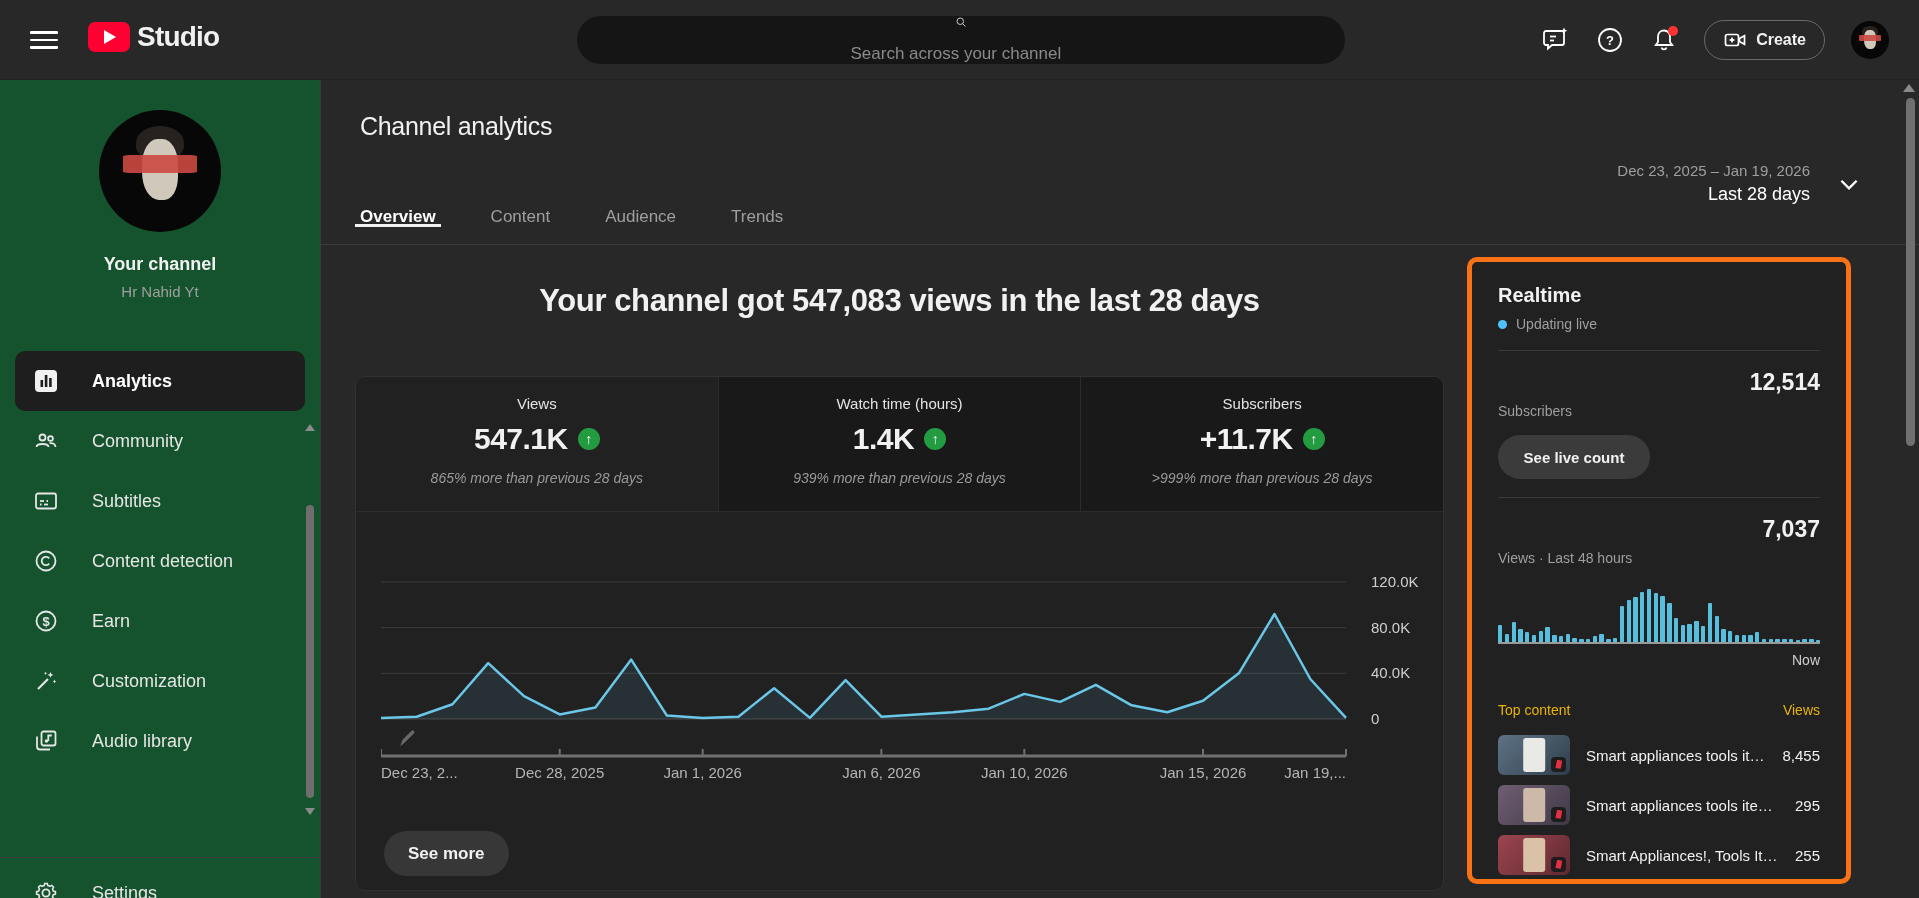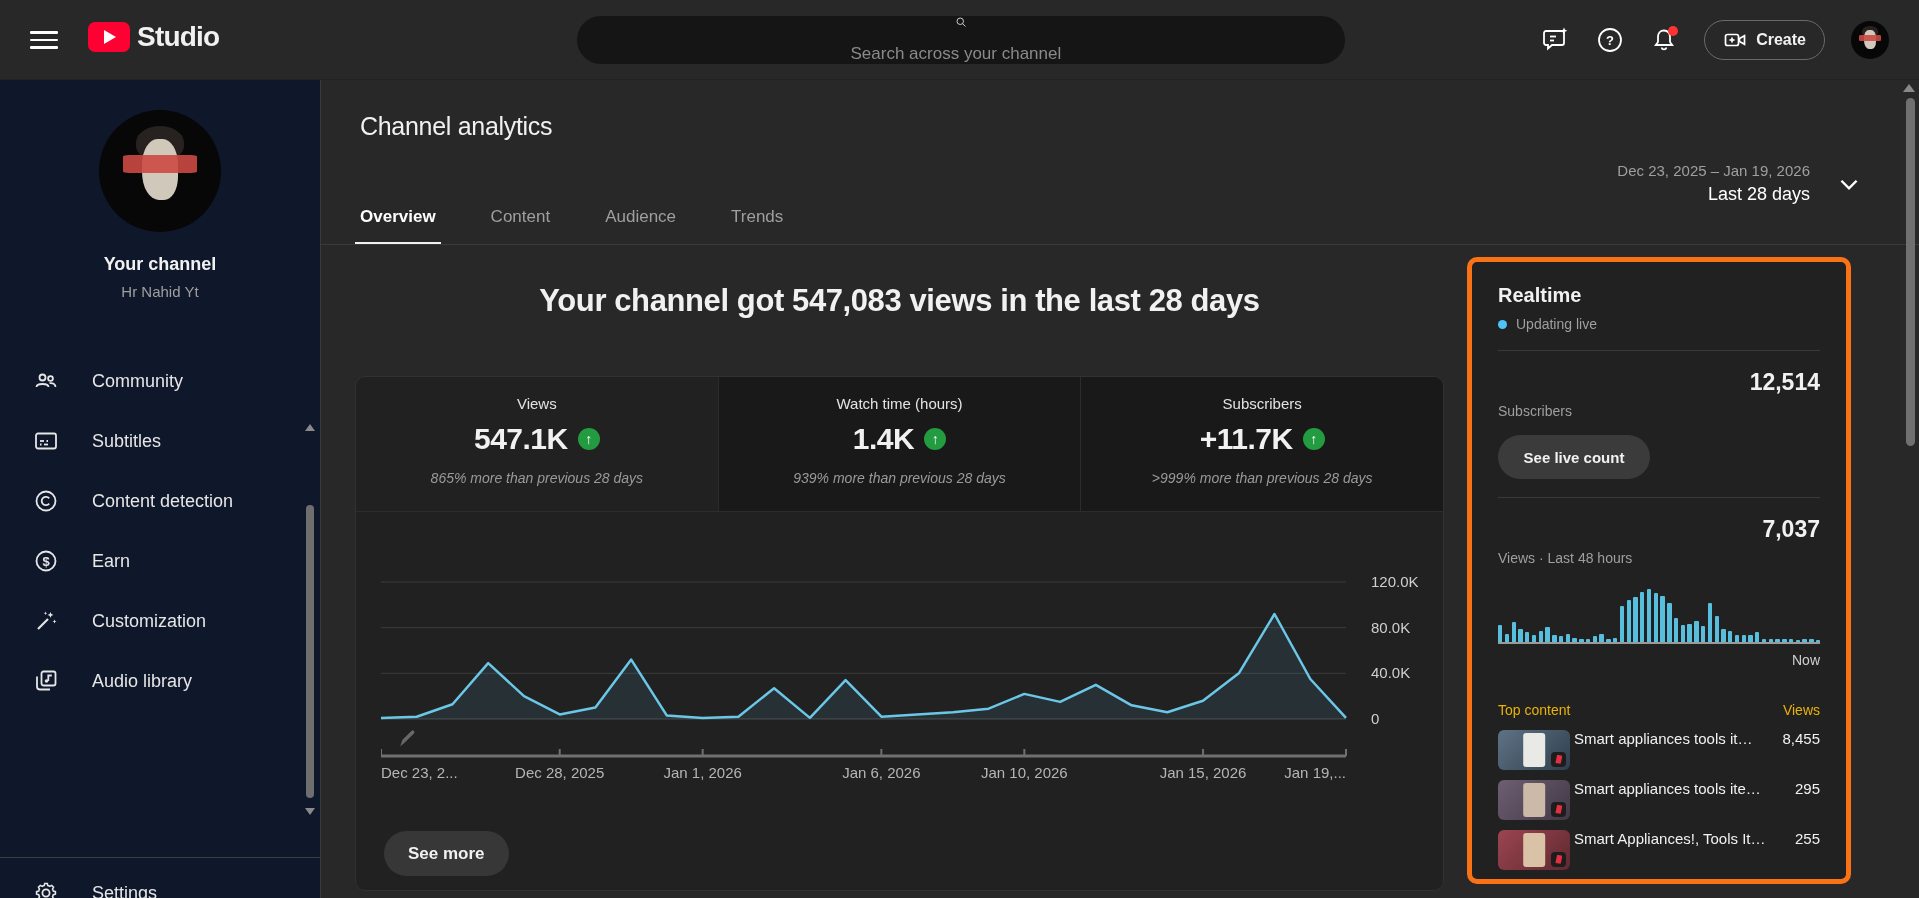--- a/index.html
+++ b/index.html
@@ -30,21 +30,21 @@
   .create-btn span { font-size:16px; font-weight:700; }
   .avatar-sm { width:38px; height:38px; }
 
   
   .face-art { position:relative; border-radius:50%; background:#070707; overflow:hidden; cursor:pointer; }
   .face-art .hair { position:absolute; left:30%; top:13%; width:40%; height:28%; background:#272220; border-radius:50% 50% 42% 42%; }
   .face-art .face { position:absolute; left:35%; top:24%; width:30%; height:50%; background:#cfc8bb; border-radius:42% 42% 38% 46%; }
   .face-art .band { position:absolute; left:20%; top:37%; width:60%; height:15%; background:#cc4a44; opacity:.9; border-radius:8%; }
 
   
-  .sidebar { position:absolute; left:0; top:80px; width:320px; height:818px; background:#0f172a; z-index:20; }
+  .sidebar { position:absolute; left:0; top:80px; width:320px; height:818px; background:#14532d; z-index:20; }
   .sidebar-edge { position:absolute; left:320px; top:80px; width:1px; height:818px; background:#3a3a3a; z-index:21; }
   .profile { position:absolute; left:0; top:30px; width:320px; text-align:center; }
   .avatar-lg { width:122px; height:122px; margin:0 auto; }
   .ch-name { margin-top:22px; font-size:18px; font-weight:700; }
   .ch-handle { margin-top:8px; font-size:15px; color:#9f9f9f; }
   .nav { position:absolute; left:0; top:271px; width:320px; }
   .nav-item { position:relative; height:60px; display:flex; align-items:center; gap:33px;
     padding-left:33px; cursor:pointer; color:#e6e6e6; }
   .nav-item.active { background:#1e1e1e; border-radius:10px; margin:0 15px; padding-left:18px; height:60px; }
   .nav-item .nico { width:26px; height:26px; flex:none; }
@@ -56,21 +56,21 @@
   .side-scroll-up { position:absolute; left:305px; top:344px; width:0; height:0;
     border-left:5px solid transparent; border-right:5px solid transparent; border-bottom:7px solid #8a8a8a; }
   .side-scroll-thumb { position:absolute; left:306px; top:425px; width:8px; height:293px; background:#6e6e6e; border-radius:4px; }
   .side-scroll-down { position:absolute; left:305px; top:728px; width:0; height:0;
     border-left:5px solid transparent; border-right:5px solid transparent; border-top:7px solid #8a8a8a; }
 
   
   .main { position:absolute; left:321px; top:80px; width:1598px; height:818px; }
   .page-title { position:absolute; left:39px; top:32px; font-size:25px; font-weight:400; letter-spacing:-0.3px; }
   .tabs { position:absolute; left:39px; top:127px; display:flex; gap:55px; }
-  .tab { position:relative; font-size:17px; font-weight:500; color:#9f9f9f; padding-bottom:18px; cursor:pointer; }
+  .tab { position:relative; font-size:17px; font-weight:500; color:#9f9f9f; cursor:pointer; }
   .tab.active { color:#fff; font-weight:700; }
   .tab.active::after { content:""; position:absolute; left:-5px; right:-5px; bottom:0; height:3px; background:#f1f1f1; }
   .tabs-divider { position:absolute; left:0; top:164px; width:1598px; height:1px; background:#3a3a3a; }
   .advanced-btn { position:absolute; right:57px; top:26px; height:44px; padding:0 22px; background:#373737;
     border-radius:22px; display:flex; align-items:center; font-size:17px; font-weight:700; cursor:pointer; }
   .date-block { position:absolute; right:57px; top:82px; display:flex; align-items:center; gap:26px; cursor:pointer; }
   .date-texts { text-align:right; }
   .date-range { font-size:15px; color:#9f9f9f; }
   .date-label { font-size:18px; color:#fff; margin-top:5px; }
 
@@ -104,21 +104,21 @@
   .rt-big { font-size:23px; font-weight:700;text-align:right; }
   .rt-sub { margin-top:7px; font-size:14px; color:#9f9f9f; }
   .live-count-btn { margin-top:16px; height:44px; width:152px; background:#3b3b3b; border-radius:22px;
     display:flex; align-items:center; justify-content:center; font-size:15px; font-weight:700; cursor:pointer; }
   .spark { margin-top:20px; height:58px; display:flex; align-items:flex-end; gap:2.4px;
     border-bottom:2px solid #9a9a9a; }
   .spark .bar { flex:1; background:#58bede; border-radius:1px 1px 0 0; }
   .rt-now { margin-top:8px; text-align:right; font-size:14px; color:#cfcfcf; }
   .tc-head { margin-top:34px; display:flex; justify-content:space-between; font-size:14px; color:#eab308; }
   .tc-list { margin-top:12px; }
-  .tc-row { display:flex; align-items:flex-start; gap:4px; height:50px; cursor:pointer; }
+  .tc-row { display:flex; align-items:center; gap:16px; height:50px; cursor:pointer; }
   .tc-title { flex:1; font-size:15px; color:#f1f1f1; white-space:nowrap; overflow:hidden; }
   .tc-views { font-size:15px; color:#f1f1f1; }
   .thumb { position:relative; width:72px; height:40px; border-radius:6px; overflow:hidden; flex:none; }
   .thumb .phone { position:absolute; left:50%; top:8%; transform:translateX(-50%); width:30%; height:84%; border-radius:3px; }
   .thumb .badge { position:absolute; right:5%; bottom:8%; width:15px; height:15px; border-radius:4px; background:#1d1d1d; }
   .thumb .badge::after { content:""; position:absolute; left:4px; top:3px; width:7px; height:9px;
     background:#e62e43; clip-path:polygon(25% 0,100% 10%,75% 100%,0 90%); }
   .t1 { background:linear-gradient(135deg,#5f7385,#2f3e4c); } .t1 .phone { background:#e9e9e5; }
   .t2 { background:linear-gradient(135deg,#6e5f72,#413846); } .t2 .phone { background:#cdb9a8; }
   .t3 { background:linear-gradient(135deg,#9c4550,#5f2930); } .t3 .phone { background:#d9c2a5; }
@@ -191,20 +191,29 @@
     <div class="face-art avatar-lg">
       <div class="hair"></div>
         <div class="face"></div>
         <div class="band"></div>
     </div>
     <div class="ch-name">Your channel</div>
     <div class="ch-handle">Hr Nahid Yt</div>
   </div>
 
   <nav class="nav">
+    <div class="nav-item active">
+      <svg class="nico" viewBox="0 0 26 26">
+        <rect x="2" y="2" width="22" height="22" rx="4" fill="#f1f1f1"></rect>
+        <rect x="7.5" y="12" width="2.6" height="7" fill="#1e1e1e"></rect>
+        <rect x="11.8" y="7" width="2.6" height="12" fill="#1e1e1e"></rect>
+        <rect x="16.1" y="10" width="2.6" height="9" fill="#1e1e1e"></rect>
+      </svg>
+      <span class="nlabel">Analytics</span>
+    </div>
     <div class="nav-item">
       <svg class="nico" viewBox="0 0 26 26">
         <circle cx="9.5" cy="9.5" r="3" fill="none" stroke="#e6e6e6" stroke-width="1.8"></circle>
         <path d="M3.5 19 c0-4 12-4 12 0" fill="none" stroke="#e6e6e6" stroke-width="1.8"></path>
         <circle cx="17.5" cy="10.5" r="2.4" fill="none" stroke="#e6e6e6" stroke-width="1.8"></circle>
         <path d="M16.5 15.2 c3.2-.6 6 1 6 3.8" fill="none" stroke="#e6e6e6" stroke-width="1.8"></path>
       </svg>
       <span class="nlabel">Community</span>
     </div>
     <div class="nav-item">

